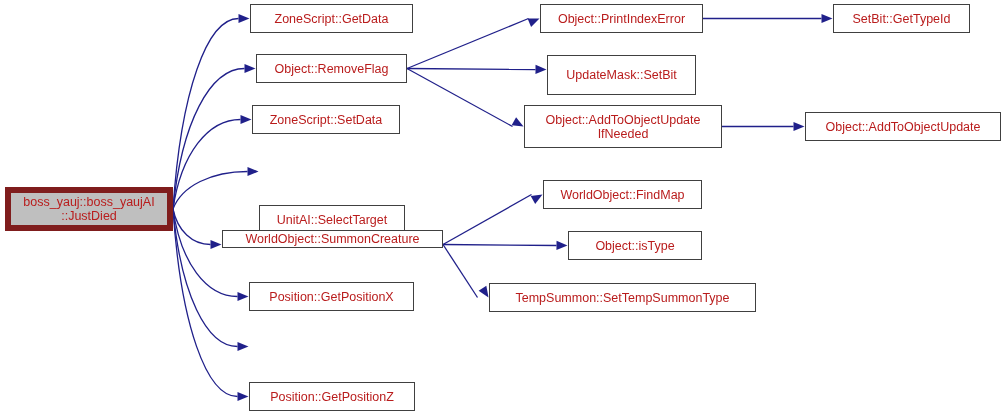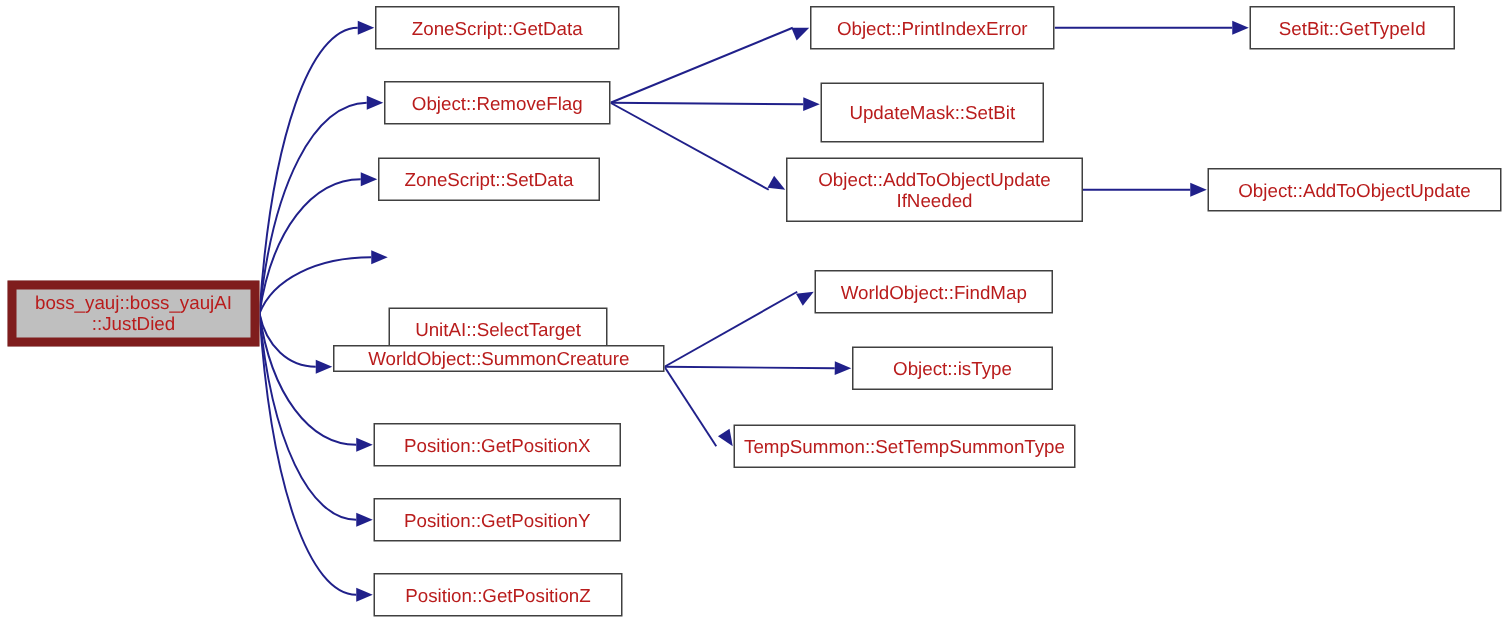--- a/index.html
+++ b/index.html
@@ -122,24 +122,23 @@
       </g>
     </svg>
 <div class="node root" style="left: 5px; top: 187px; width: 168px; height: 44px;"><span>boss_yauj::boss_yaujAI
 ::JustDied</span></div>
     <div class="node" style="left: 250px; top: 4px; width: 163px; height: 29px;"><span>ZoneScript::GetData</span></div>
     <div class="node" style="left: 256px; top: 54px; width: 151px; height: 29px;"><span>Object::RemoveFlag</span></div>
     <div class="node" style="left: 252px; top: 105px; width: 148px; height: 29px;"><span>ZoneScript::SetData</span></div>
     <div class="node" style="left: 259px; top: 157px; width: 146px; height: 29px; margin-top: 48px;"><span>UnitAI::SelectTarget</span></div>
     <div class="node" style="left: 222px; top: 230px; width: 221px; height: 18px;"><span>WorldObject::SummonCreature</span></div>
     <div class="node" style="left: 249px; top: 282px; width: 165px; height: 29px;"><span>Position::GetPositionX</span></div>
-    <div class="node" style="left: 249px; top: 332px; width: 165px; height: 29px;"><span>Position::GetPositionY</span></div>
     <div class="node" style="left: 249px; top: 382px; width: 166px; height: 29px;"><span>Position::GetPositionZ</span></div>
     <div class="node" style="left: 540px; top: 4px; width: 163px; height: 29px;"><span>Object::PrintIndexError</span></div>
     <div class="node" style="left: 547px; top: 55px; width: 149px; height: 40px;"><span>UpdateMask::SetBit</span></div>
     <div class="node" style="left: 524px; top: 105px; width: 198px; height: 43px;"><span>Object::AddToObjectUpdate
 IfNeeded</span></div>
     <div class="node" style="left: 543px; top: 180px; width: 159px; height: 29px;"><span>WorldObject::FindMap</span></div>
     <div class="node" style="left: 568px; top: 231px; width: 134px; height: 29px;"><span>Object::isType</span></div>
-    <div class="node" style="left: 489px; top: 283px; width: 228px; height: 29px;"><span>TempSummon::SetTempSummonType</span></div>
+    <div class="node" style="left: 489px; top: 283px; width: 267px; height: 29px;"><span>TempSummon::SetTempSummonType</span></div>
     <div class="node" style="left: 833px; top: 4px; width: 137px; height: 29px;"><span>SetBit::GetTypeId</span></div>
     <div class="node" style="left: 805px; top: 112px; width: 196px; height: 29px;"><span>Object::AddToObjectUpdate</span></div>
   </div>
 
 </body></html>

